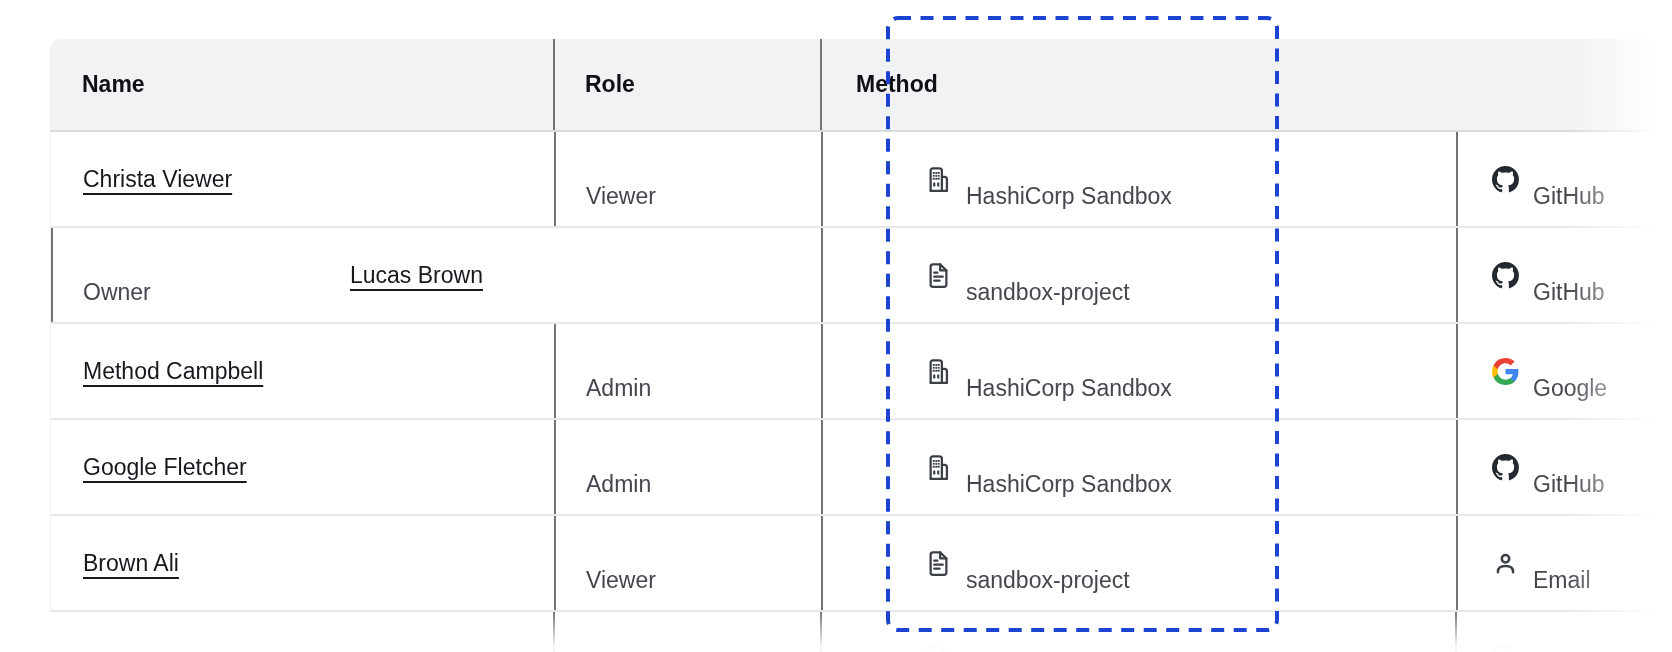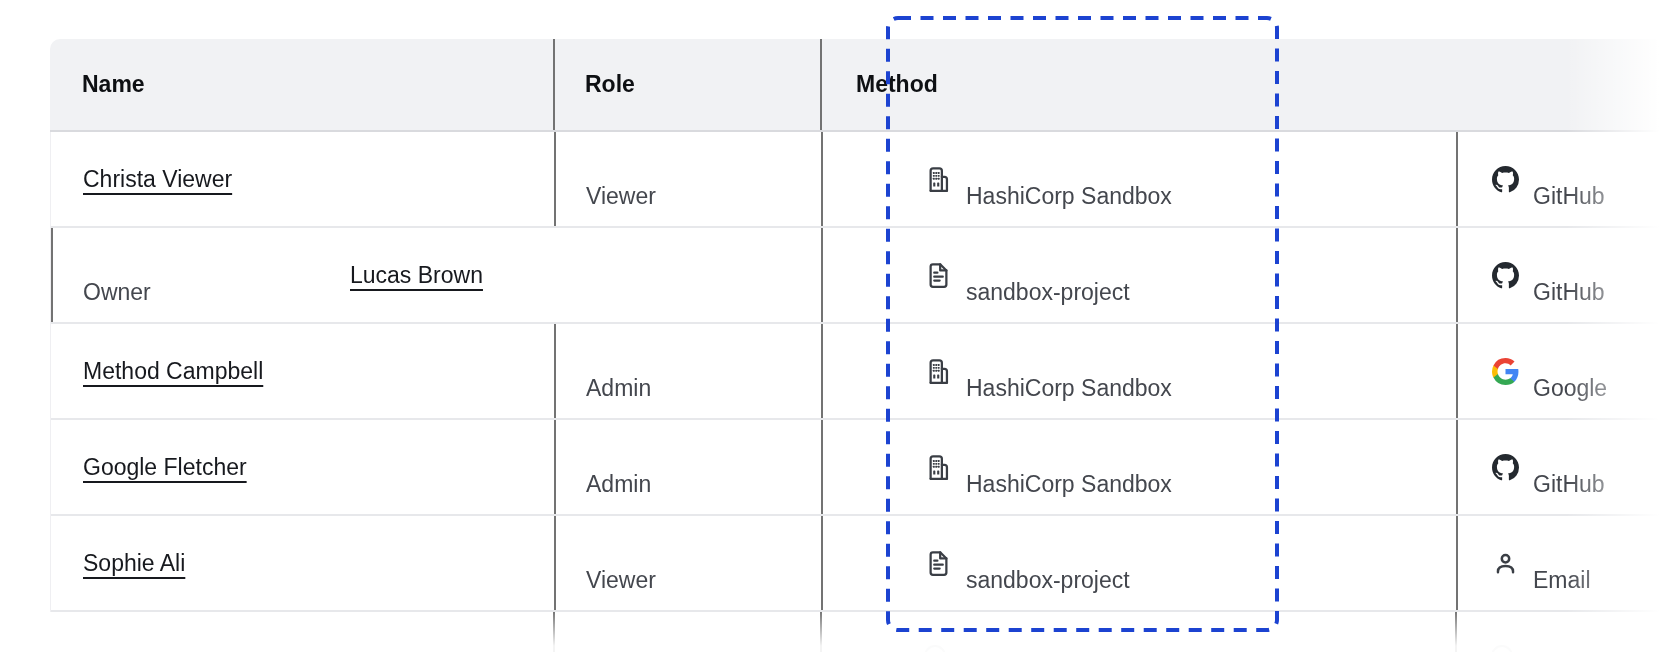--- a/index.html
+++ b/index.html
@@ -236,21 +236,21 @@
       <path fill="#24292f" d="M8 0C3.58 0 0 3.58 0 8c0 3.54 2.29 6.53 5.47 7.59.4.07.55-.17.55-.38 0-.19-.01-.82-.01-1.49-2.01.37-2.53-.49-2.69-.94-.09-.23-.48-.94-.82-1.13-.28-.15-.68-.52-.01-.53.63-.01 1.08.58 1.23.82.72 1.21 1.87.87 2.33.66.07-.52.28-.87.51-1.07-1.78-.2-3.64-.89-3.64-3.95 0-.87.31-1.59.82-2.15-.08-.2-.36-1.02.08-2.12 0 0 .67-.21 2.2.82.64-.18 1.32-.27 2-.27s1.36.09 2 .27c1.53-1.04 2.2-.82 2.2-.82.44 1.1.16 1.92.08 2.12.51.56.82 1.27.82 2.15 0 3.07-1.87 3.75-3.65 3.95.29.25.54.73.54 1.48 0 1.07-.01 1.93-.01 2.2 0 .21.15.46.55.38A8.01 8.01 0 0 0 16 8c0-4.42-3.58-8-8-8z"></path>
     </svg>
   </span>
             </span>
       <span class="body-text">GitHub</span>
     </div>
   </div>
 
   <div class="row">
     <div class="cell col-name">
-      <a class="name-link" href="#">Sophie Ali</a>
+      <a class="name-link" href="#">Brown Ali</a>
     </div>
     <div class="cell col-role">
       <span class="body-text">Viewer</span>
     </div>
     <div class="cell col-scope">
       <span class="icon-slot">
               <span>
     <svg viewBox="0 0 24 24">
       <g fill="none" stroke="#3a3e45" stroke-width="2" stroke-linejoin="round" stroke-linecap="round">
         <path d="M13.5 2H7c-1.1 0-2 .9-2 2v16c0 1.1.9 2 2 2h10c1.1 0 2-.9 2-2V7.5L13.5 2z"></path>

